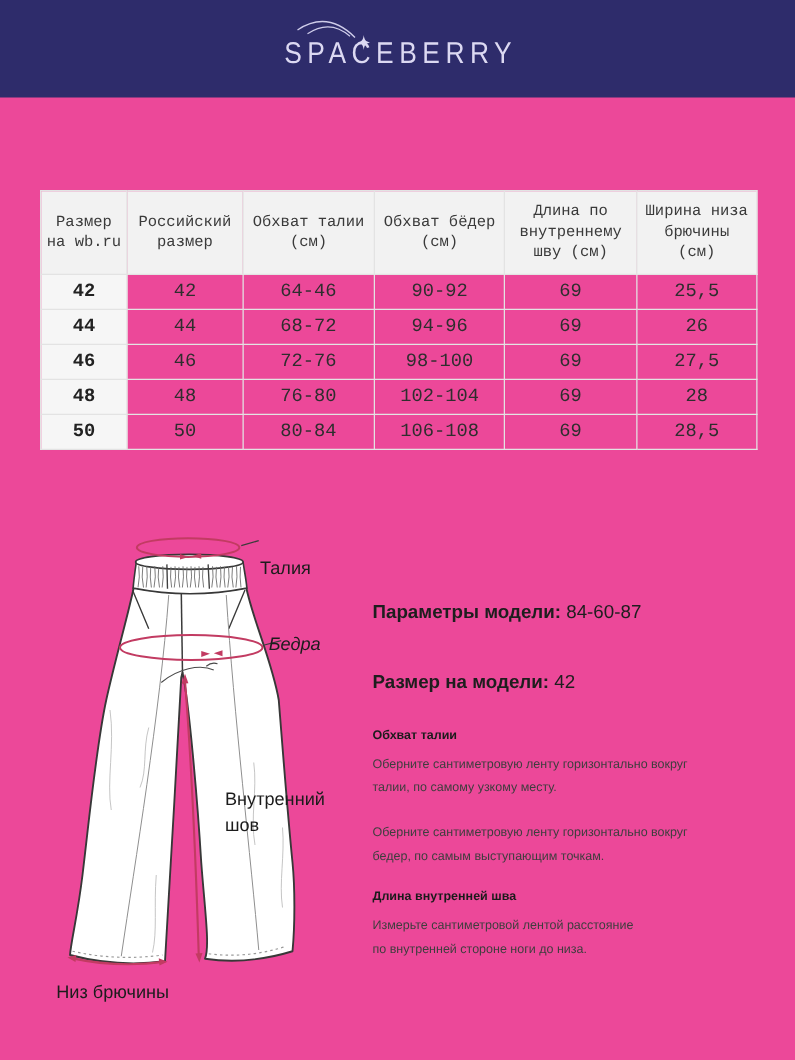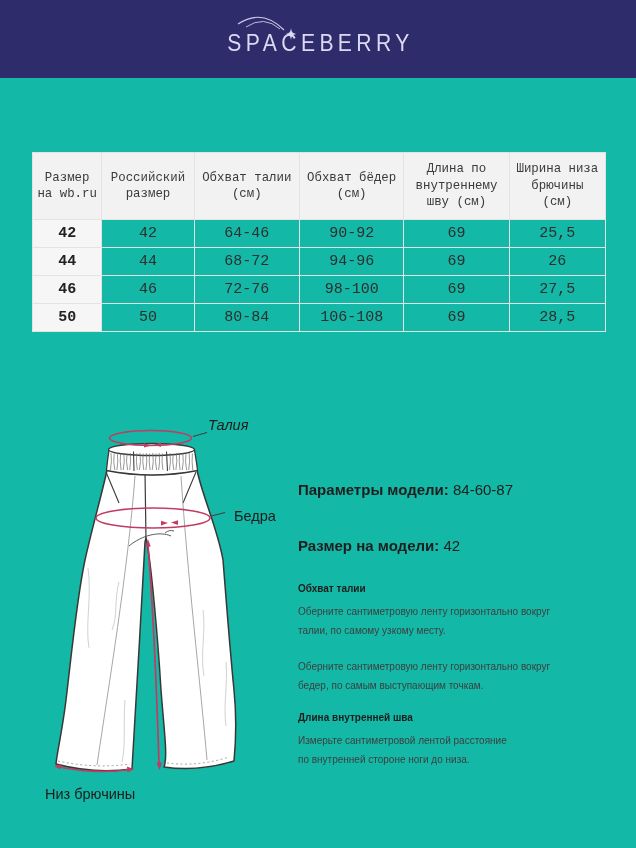--- a/index.html
+++ b/index.html
@@ -1,16 +1,16 @@
 <!DOCTYPE html>
 <html><head>
 <meta charset="utf-8">
 <style>
   html,body{margin:0;padding:0;background:#fff;}
-  .page{position:relative;width:636px;height:848px;background:#14b8a6;overflow:hidden;
+  .page{position:relative;width:636px;height:848px;background:#ec4899;overflow:hidden;
         font-family:"Liberation Sans",sans-serif;}
 
   
   .brand-header{position:absolute;left:0;top:0;width:636px;height:78px;background:#2e2c6b;
                 display:flex;align-items:center;justify-content:center;}
   .brand-logo{color:#dcd9f2;font-size:24px;font-weight:400;letter-spacing:5px;
               transform:scaleX(.88);padding-left:6px;margin-top:8px;white-space:nowrap;}
   .comet{position:absolute;left:234px;top:6px;width:72px;height:34px;}
 
   
@@ -19,22 +19,22 @@
   .size-table th,.size-table td{border:1px solid #e3e3e3;text-align:center;vertical-align:middle;}
   .size-table th{background:#f2f2f2;font-weight:400;font-size:12.4px;line-height:1.32;
                  color:#3a3a3a;height:62px;padding:2px 4px;}
   .size-table td{font-size:15px;color:#2e2e2e;height:27px;padding:0 2px;font-weight:400;}
   .size-table td:first-child{font-weight:700;background:#f6f6f6;color:#222;}
 
   
   .diagram{position:absolute;left:30px;top:400px;width:270px;height:412px;}
   .diagram svg{position:absolute;left:0;top:0;}
   .dlabel{position:absolute;font-size:14.5px;font-weight:500;color:#1c1c1c;line-height:21px;}
-  .lbl-waist{left:178px;top:15px;font-style:italic;}
-  .lbl-hips{left:204px;top:106px;}
+  .lbl-waist{left:178px;top:45px;}
+  .lbl-hips{left:185px;top:106px;font-style:italic;}
   .lbl-inseam{left:150px;top:230px;width:100px;}
   .lbl-hem{left:15px;top:384px;}
 
   
   .info-col{position:absolute;left:298px;top:445px;width:322px;}
   .model-line{font-size:15px;line-height:23px;color:#1e1e1e;margin-top:33px;}
   .model-line .lab{font-weight:700;}
   .section{margin-top:17px;}
   .section.first{margin-top:26px;}
   .section h3{font-size:10px;font-weight:700;color:#1b1b1b;margin:0 0 8px 0;}
@@ -93,20 +93,28 @@
       </tr>
       <tr>
         <td>46</td>
         <td>46</td>
         <td>72-76</td>
         <td>98-100</td>
         <td>69</td>
         <td>27,5</td>
       </tr>
       <tr>
+        <td>48</td>
+        <td>48</td>
+        <td>76-80</td>
+        <td>102-104</td>
+        <td>69</td>
+        <td>28</td>
+      </tr>
+      <tr>
         <td>50</td>
         <td>50</td>
         <td>80-84</td>
         <td>106-108</td>
         <td>69</td>
         <td>28,5</td>
       </tr>
     </tbody>
   </table>
 
@@ -148,20 +156,21 @@
       <polygon points="118,139 115.3,147 120.7,146.6" fill="#c23b62"></polygon>
       <polygon points="129.5,370 126.4,362.8 132,362.4" fill="#c23b62"></polygon>
       <path d="M27,366.5 Q64,374.5 101,369.5" fill="none" stroke="#c23b62" stroke-width="1.7"></path>
       <polygon points="24,366 31,364 30.4,369.6" fill="#c23b62"></polygon>
       <polygon points="104,369.3 97,366.6 97.6,372.4" fill="#c23b62"></polygon>
 
       <path d="M163,36.5 L177,32.5 M181.5,116 L195,112.5" fill="none" stroke="#3c3c3c" stroke-width="1"></path>
     </svg>
     <div class="dlabel lbl-waist">Талия</div>
     <div class="dlabel lbl-hips">Бедра</div>
+    <div class="dlabel lbl-inseam">Внутренний шов</div>
     <div class="dlabel lbl-hem">Низ брючины</div>
   </div>
 
   <div class="info-col">
     <div class="model-line">
       <span class="lab">Параметры модели:</span>
       <span>84-60-87</span>
     </div>
     <div class="model-line">
       <span class="lab">Размер на модели:</span>

